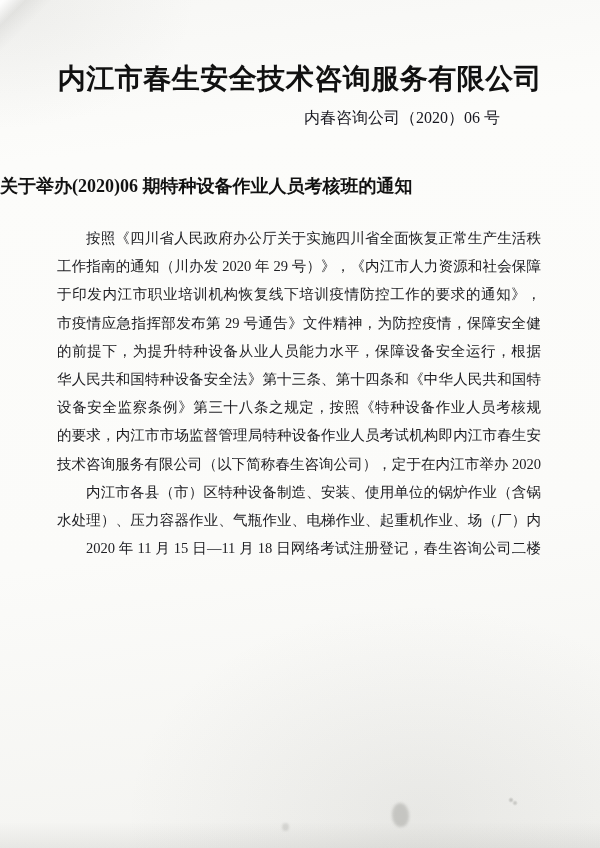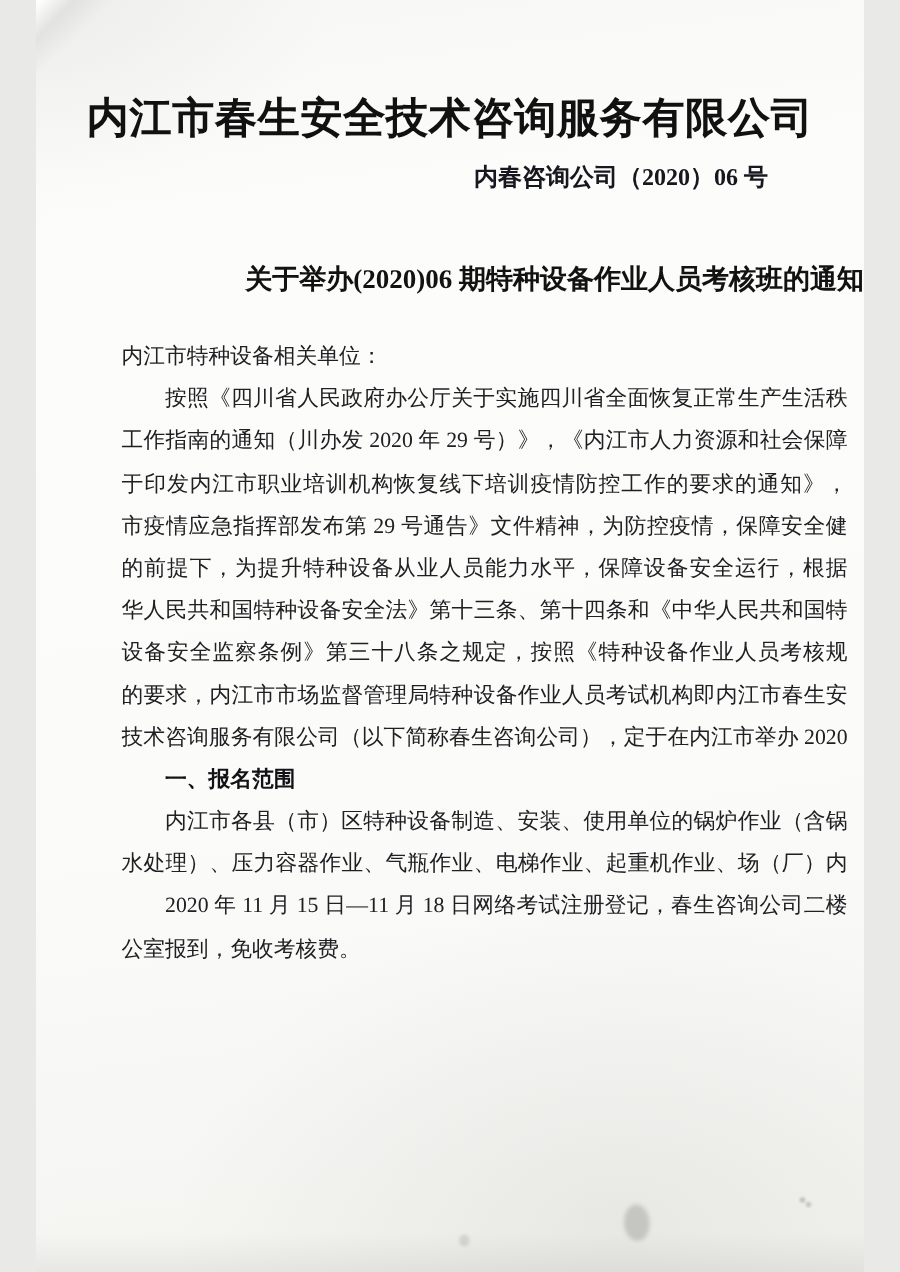--- a/index.html
+++ b/index.html
@@ -2,21 +2,21 @@
 <html><head>
 <meta charset="utf-8">
 <style>
   html, body {
     margin: 0;
     padding: 0;
     background: #e9e9e7;
   }
   .page {
     position: relative;
-    width: 552px;
+    width: 600px;
     height: 848px;
     margin: 0 auto;
     overflow: hidden;
     background:
       radial-gradient(ellipse 420px 300px at 70% 96%, rgba(120,120,115,0.10), transparent 70%),
       radial-gradient(ellipse 300px 200px at 0% 0%, rgba(160,160,155,0.12), transparent 65%),
       linear-gradient(173deg, #f7f7f5 0%, #fcfcfa 18%, #fbfbf9 62%, #f3f3f0 100%);
     font-family: "Liberation Serif", "DejaVu Serif", serif;
     color: #1c1c1c;
   }
@@ -36,31 +36,31 @@
     font-weight: bold;
     letter-spacing: 0.5px;
     white-space: nowrap;
     color: #111;
   }
   .doc-number {
     position: absolute;
     top: 108px;
     left: 0; right: 0;
     text-align: right;
-    padding-right: 64px;
+    padding-right: 100px;
     font-size: 16px;
-    font-weight: bold;
+    font-weight: normal;
     white-space: nowrap;
     color: #17171f;
   }
   .subject {
     position: absolute;
     top: 174px;
     left: 0; right: 0;
-    text-align: right;
+    text-align: left;
     font-size: 18px;
     font-weight: bold;
     white-space: nowrap;
     color: #121212;
   }
   .body-lines {
     position: absolute;
     top: 224px;
     left: 57px;
     width: 484px;
@@ -122,35 +122,32 @@
 
   <div class="corner-fold"></div>
 
   <div class="company-title">内江市春生安全技术咨询服务有限公司</div>
 
   <div class="doc-number">内春咨询公司（2020）06 号</div>
 
   <div class="subject">关于举办(2020)06 期特种设备作业人员考核班的通知</div>
 
   <div class="body-lines">
-      <div class="line">内江市特种设备相关单位：</div>
       <div class="line indent fill">按照《四川省人民政府办公厅关于实施四川省全面恢复正常生产生活秩序</div>
       <div class="line fill">工作指南的通知（川办发 2020 年 29 号）》，《内江市人力资源和社会保障局关</div>
       <div class="line fill">于印发内江市职业培训机构恢复线下培训疫情防控工作的要求的通知》，《内江</div>
       <div class="line fill">市疫情应急指挥部发布第 29 号通告》文件精神，为防控疫情，保障安全健康</div>
       <div class="line fill">的前提下，为提升特种设备从业人员能力水平，保障设备安全运行，根据《中</div>
       <div class="line fill">华人民共和国特种设备安全法》第十三条、第十四条和《中华人民共和国特种</div>
       <div class="line fill">设备安全监察条例》第三十八条之规定，按照《特种设备作业人员考核规则》</div>
       <div class="line fill">的要求，内江市市场监督管理局特种设备作业人员考试机构即内江市春生安全</div>
       <div class="line fill">技术咨询服务有限公司（以下简称春生咨询公司），定于在内江市举办 2020 年</div>
-      <div class="line indent bold">一、报名范围</div>
       <div class="line indent fill">内江市各县（市）区特种设备制造、安装、使用单位的锅炉作业（含锅炉</div>
       <div class="line fill">水处理）、压力容器作业、气瓶作业、电梯作业、起重机作业、场（厂）内专</div>
       <div class="line indent fill">2020 年 11 月 15 日—11 月 18 日网络考试注册登记，春生咨询公司二楼办</div>
-      <div class="line">公室报到，免收考核费。</div>
     </div>
 
   <div class="smudge-main"></div>
   <div class="smudge-speckle"></div>
   <div class="smudge-dot"></div>
   <div class="edge-shadow-bottom"></div>
 
 </div>
 
 </body></html>

